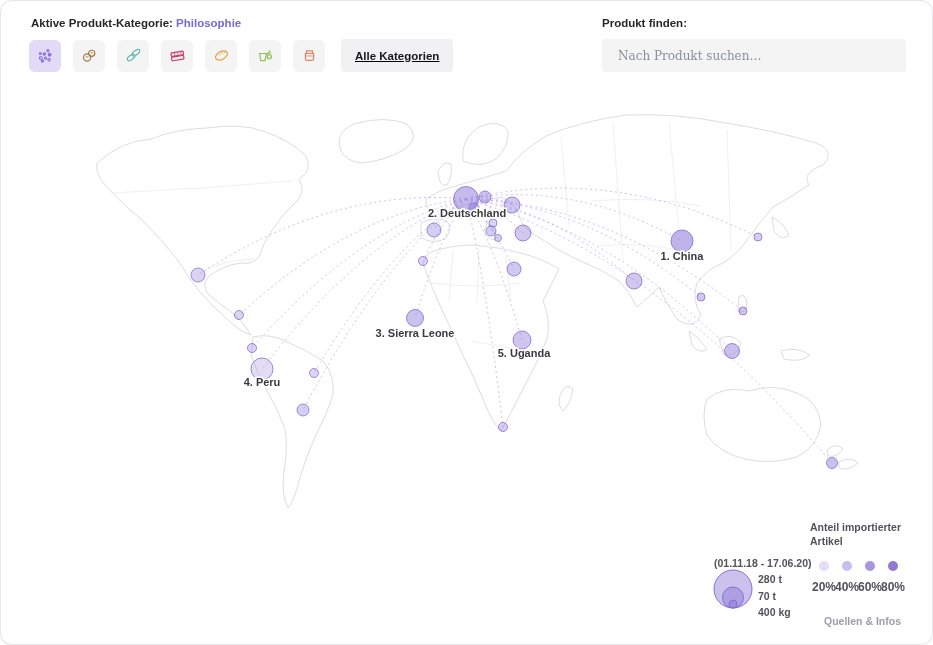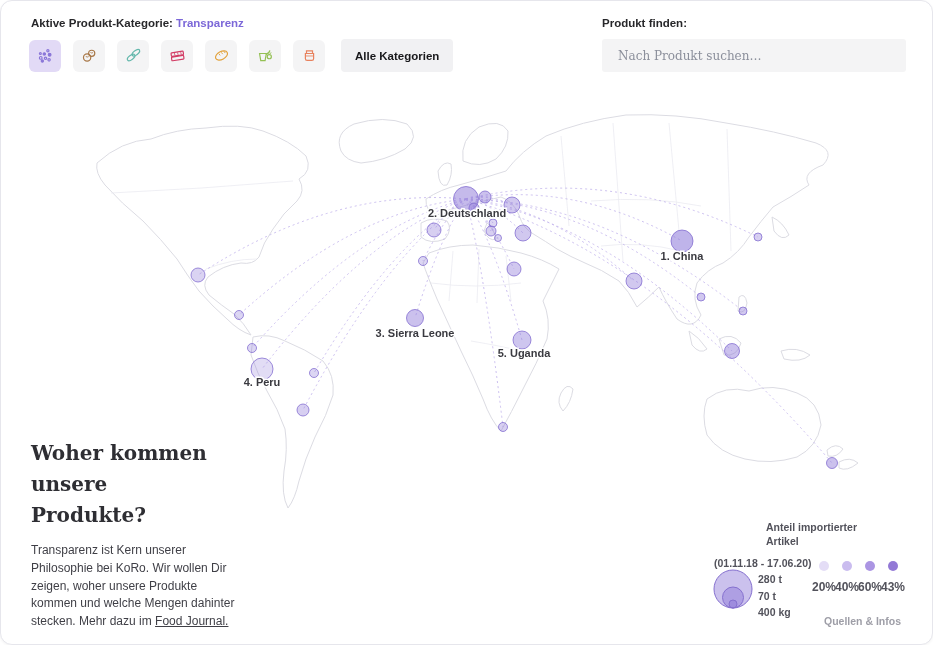--- a/index.html
+++ b/index.html
@@ -1,21 +1,21 @@
 <!DOCTYPE html>
 <html><head>
 <meta charset="utf-8">
 <style>
   html,body{margin:0;padding:0;background:#fff;font-family:"Liberation Sans",sans-serif;}
   .card{position:relative;width:933px;height:645px;box-sizing:border-box;background:#fff;
         border:1px solid #e6e6ec;border-radius:12px;overflow:hidden;box-shadow:0 1px 3px rgba(0,0,0,.05);}
   
   .active-cat{position:absolute;left:30px;top:16px;font-size:11.5px;font-weight:bold;color:#27272a;z-index:5;}
   .active-cat .cat-link{color:#7c68d8;cursor:pointer;text-decoration:none;}
-  .cat-row{position:absolute;left:28px;top:38px;display:flex;align-items:center;gap:12px;z-index:5;}
+  .cat-row{position:absolute;left:28px;top:38px;display:flex;align-items:center;gap:12px;z-index:5;text-decoration:underline;}
   .cat-btn{width:32px;height:32px;border:none;border-radius:6px;background:#f4f4f5;display:flex;
            align-items:center;justify-content:center;cursor:pointer;padding:0;}
   .cat-btn.selected{background:#e2daf6;}
   .all-btn{margin-left:4px;height:33px;padding:0 14px;border:none;border-radius:4px;background:#f1f1f3;
            font-family:"Liberation Sans",sans-serif;font-size:11.5px;font-weight:bold;color:#18181b;cursor:pointer;}
   .find-label{position:absolute;left:601px;top:16px;font-size:11.5px;font-weight:bold;color:#27272a;z-index:5;}
   .search-input{position:absolute;left:601px;top:38px;width:304px;height:33px;box-sizing:border-box;
                 background:#f4f4f5;border:none;border-radius:3px;padding:0 10px 0 16px;
                 font-family:"DejaVu Serif",serif;font-size:12px;color:#0f172a;z-index:5;}
   .search-input::placeholder{color:#8b8f9b;}
@@ -27,21 +27,21 @@
             font-weight:bold;color:#2e2e33;}
   .intro p{margin:11px 0 0;width:205px;font-size:12px;line-height:1.48;color:#3f3f46;}
   .intro a{color:#3f3f46;text-decoration:underline;cursor:pointer;}
   
   .legend-title{position:absolute;font-size:10.5px;font-weight:bold;color:#52525b;line-height:1.35;z-index:4;}
   #weightTitle{left:713px;top:519px;width:104px;}
   #weightPeriod{left:713px;top:547px;white-space:nowrap;margin-top:8px;}
   #weightCircles{position:absolute;left:710px;top:565px;z-index:4;}
   #weightTicks{position:absolute;left:757px;top:570px;font-size:10.5px;font-weight:bold;color:#52525b;
                line-height:16.5px;z-index:4;}
-  #shareTitle{left:765px;top:519px;width:102px;}
+  #shareTitle{left:809px;top:519px;width:102px;}
   #shareRow{position:absolute;left:811px;top:556px;display:flex;z-index:4;}
   .share-cell{width:23px;text-align:center;}
   .share-dot{display:inline-block;width:10px;height:10px;border-radius:50%;}
   .share-pct{margin-top:5px;font-size:12px;font-weight:bold;color:#52525b;}
   .sources{position:absolute;right:31px;top:614px;font-size:10.5px;font-weight:bold;color:#9e9ea7;
            text-decoration:none;cursor:pointer;z-index:5;}
 </style>
 </head>
 <body>
 
@@ -142,21 +142,21 @@
         <text x="466" y="216" text-anchor="middle" font-size="11" font-weight="bold" fill="#3a3a40" stroke="#ffffff" stroke-width="3" paint-order="stroke" font-family="&quot;Liberation Sans&quot;,sans-serif">2. Deutschland</text>
         <text x="681" y="259" text-anchor="middle" font-size="11" font-weight="bold" fill="#3a3a40" stroke="#ffffff" stroke-width="3" paint-order="stroke" font-family="&quot;Liberation Sans&quot;,sans-serif">1. China</text>
         <text x="414" y="336" text-anchor="middle" font-size="11" font-weight="bold" fill="#3a3a40" stroke="#ffffff" stroke-width="3" paint-order="stroke" font-family="&quot;Liberation Sans&quot;,sans-serif">3. Sierra Leone</text>
         <text x="261" y="385" text-anchor="middle" font-size="11" font-weight="bold" fill="#3a3a40" stroke="#ffffff" stroke-width="3" paint-order="stroke" font-family="&quot;Liberation Sans&quot;,sans-serif">4. Peru</text>
         <text x="523" y="356" text-anchor="middle" font-size="11" font-weight="bold" fill="#3a3a40" stroke="#ffffff" stroke-width="3" paint-order="stroke" font-family="&quot;Liberation Sans&quot;,sans-serif">5. Uganda</text>
       </g>
     </svg>
 
   <div class="active-cat">
     <span>Aktive Produkt-Kategorie:</span>
-    <a class="cat-link">Transparenz</a>
+    <a class="cat-link">Philosophie</a>
   </div>
 
   <div class="cat-row" id="catRow">
 
   <button class="cat-btn selected">
         <svg width="19" height="19" viewBox="0 0 24 24">
           <g fill="none" stroke="#8a76d8" stroke-width="1.5">
             <circle cx="6" cy="15" r="1.7"></circle>
             <circle cx="10.5" cy="10" r="1.5" fill="#8a76d8"></circle>
             <circle cx="15" cy="6" r="1.4"></circle>
@@ -221,40 +221,35 @@
             <path d="M6.8,12.6 h10.4" stroke-width="1.1"></path>
           </g>
         </svg>
       </button>
       <button class="all-btn">Alle Kategorien</button>
     </div>
 
   <div class="find-label">Produkt finden:</div>
   <input class="search-input" type="text" placeholder="Nach Produkt suchen…" style="">
 
-  <div class="intro">
-    <h1>Woher kommen unsere Produkte?</h1>
-    <p><span>Transparenz ist Kern unserer Philosophie bei KoRo. Wir wollen Dir zeigen, woher unsere Produkte kommen und welche Mengen dahinter stecken. Mehr dazu im</span>
-      <a>Food Journal.</a></p>
-  </div>
 
   <div class="legend-title" id="weightPeriod">(01.11.18 - 17.06.20)</div>
   <svg id="weightCircles" width="48" height="48" viewBox="0 0 48 48">
       <circle cx="22" cy="23" r="19" fill="#8b76d8" fill-opacity="0.45" stroke="#8570cf" stroke-width="1"></circle>
       <circle cx="22" cy="31.5" r="10.5" fill="#8b76d8" fill-opacity="0.45" stroke="#8570cf" stroke-width="1"></circle>
       <circle cx="22" cy="38" r="4" fill="#8b76d8" fill-opacity="0.45" stroke="#8570cf" stroke-width="1"></circle>
     </svg>
   <div id="weightTicks">
       <div>280 t</div>
       <div>70 t</div>
       <div>400 kg</div>
     </div>
 
   <div class="legend-title" id="shareTitle">Anteil importierter Artikel</div>
   <div id="shareRow">
       <div class="share-cell"><span class="share-dot" style="background:#e4ddf6"></span><div class="share-pct">20%</div></div>
       <div class="share-cell"><span class="share-dot" style="background:#cabcef"></span><div class="share-pct">40%</div></div>
       <div class="share-cell"><span class="share-dot" style="background:#ab95e3"></span><div class="share-pct">60%</div></div>
-      <div class="share-cell"><span class="share-dot" style="background:#9379d6"></span><div class="share-pct">43%</div></div>
+      <div class="share-cell"><span class="share-dot" style="background:#9379d6"></span><div class="share-pct">80%</div></div>
     </div>
 
   <a class="sources">Quellen &amp; Infos</a>
 </div>
 
 </body></html>

